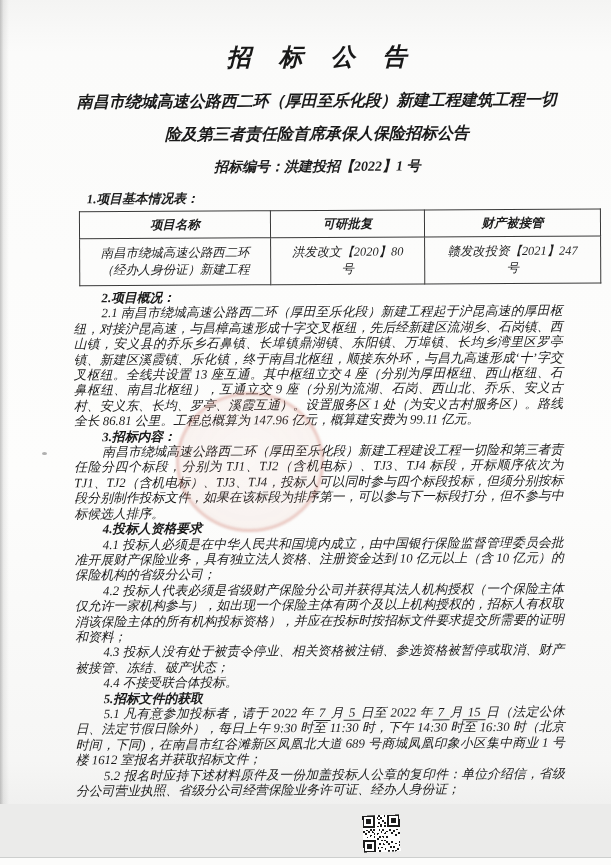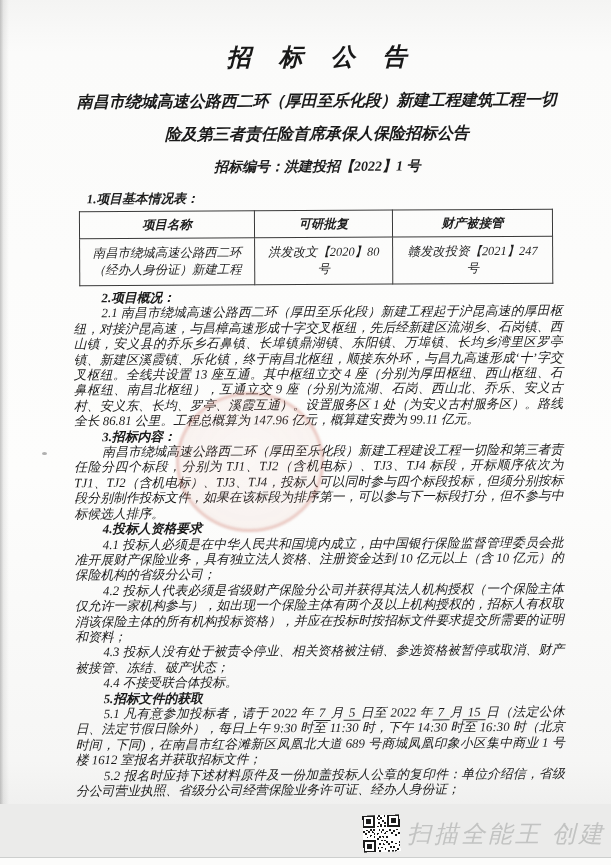--- a/index.html
+++ b/index.html
@@ -10,21 +10,21 @@
   .edge-left{position:absolute;left:0;top:0;bottom:0;width:9px;
        background:linear-gradient(90deg,rgba(90,90,90,.35),rgba(120,120,120,.12) 40%,rgba(0,0,0,0));}
   .bottom-band{position:absolute;left:0;top:804px;width:611px;height:53px;background:#ebebea;}
   .bottom-strip{position:absolute;left:0;top:857px;width:611px;height:8px;background:#fcfcfb;border-top:1px solid #cdcfce;}
   .content{position:absolute;left:74px;top:40px;width:489px;transform:rotate(-0.3deg);}
   .doc-title{font-size:24px;font-weight:700;text-align:center;letter-spacing:11px;padding-left:11px;color:#181818;line-height:34px;}
   .doc-subtitle{margin-top:10px;font-size:16px;font-weight:700;text-align:center;line-height:33px;color:#1a1a1a;}
   .tender-no{margin-top:6px;font-size:14px;font-weight:700;text-align:center;line-height:22px;}
   .tbl-caption{margin:12px 0 3px 14px;font-size:12.8px;font-weight:700;}
   table.basic{border-collapse:collapse;width:466px;margin-left:6px;font-size:12.4px;table-layout:fixed;}
-  table.basic th,table.basic td{border:1.6px solid #3a3a3a;text-align:center;padding:2px 8px;}
+  table.basic th,table.basic td{border:1.6px solid #3a3a3a;text-align:center;padding:2px 16px;}
   table.basic th{height:22px;font-weight:700;}
   table.basic td{height:42px;line-height:17px;}
   .c1{width:158px;}.c2{width:121px;}.c3{width:143px;}
   .body-text{margin-top:5px;font-size:12.8px;line-height:15.4px;text-align:justify;color:#1b1b1b;}
   .body-text p{margin:0;text-indent:2.2em;}
   .body-text p.hd{font-weight:700;}
   .u{border-bottom:1.2px solid #2a2a2a;padding:0 5px;}
   .stamp{position:absolute;left:176px;top:392px;width:142px;height:134px;border:3px solid rgba(200,106,90,.30);
        border-radius:50%;filter:blur(1.1px);background:radial-gradient(circle,rgba(210,130,110,.05),rgba(210,130,110,.09));}
   .speck{position:absolute;left:42px;top:452px;width:5px;height:3px;background:#8f8f8f;border-radius:50%;opacity:.7;}
@@ -149,14 +149,13 @@
         <rect x="17" y="18" width="1" height="1"></rect>
         <rect x="12" y="19" width="1" height="1"></rect>
         <rect x="19" y="19" width="1" height="1"></rect>
       <rect x="9" y="20" width="1" height="1"></rect>
         <rect x="14" y="20" width="1" height="1"></rect>
         <rect x="16" y="20" width="1" height="1"></rect>
         <rect x="18" y="20" width="1" height="1"></rect>
       <rect x="20" y="17" width="1" height="1"></rect>
     </g>
   </svg>
-  <div class="wm-text">扫描全能王 创建</div>
 </div>
 
 </body></html>

